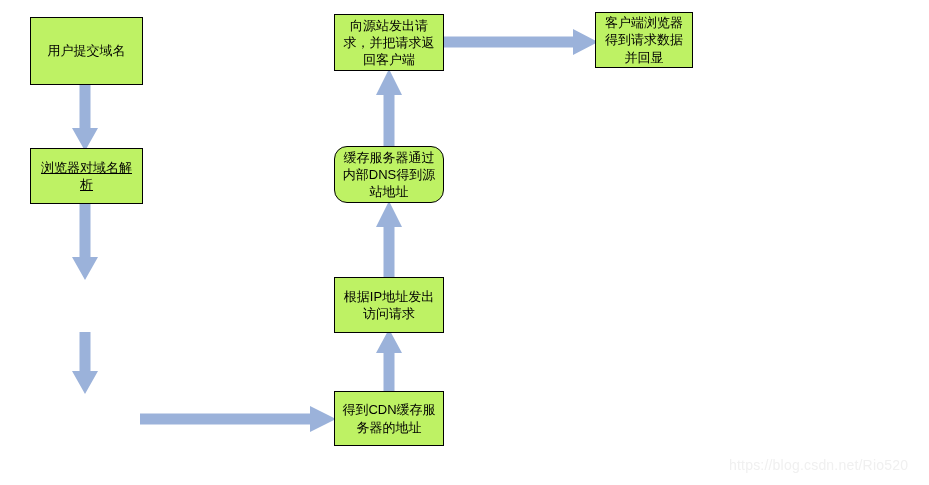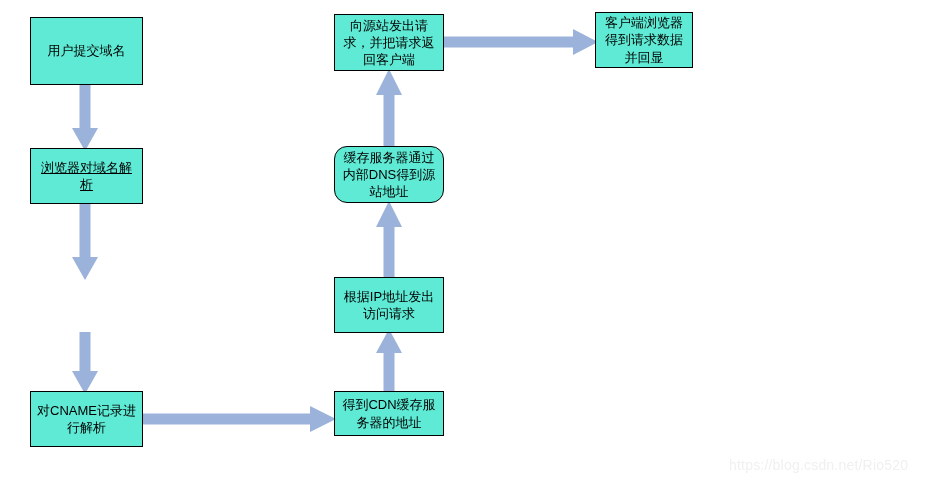--- a/index.html
+++ b/index.html
@@ -14,21 +14,21 @@
     position: relative;
     width: 929px;
     height: 485px;
     background: #ffffff;
     overflow: hidden;
   }
   .node {
     position: absolute;
     box-sizing: border-box;
     border: 1px solid #000000;
-    background: #5eead4;
+    background: #bef264;
     display: flex;
     align-items: center;
     justify-content: center;
     text-align: center;
     color: #000000;
     font-size: 13px;
     line-height: 1.32;
     padding: 2px 4px;
     z-index: 3;
     white-space: pre-line;
@@ -102,23 +102,22 @@
     <svg width="156" height="34" viewBox="0 0 156 34">
       <polygon points="0,11.5 0,22.5 131,22.5 131,30 156,17 131,4 131,11.5" fill="#9bb2da"></polygon>
     </svg>
   </div>
 
   <div class="node" style="left:30px; top:17px; width:113px; height:68px;">用户提交域名</div>
 
   <div class="node" style="left:30px; top:148px; width:113px; height:56px;text-decoration:underline;">浏览器对域名解析</div>
 
 
-  <div class="node" style="left:30px; top:391px; width:113px; height:56px;">对CNAME记录进行解析</div>
 
-  <div class="node" style="left:334px; top:391px; width:110px; height:45px;">得到CDN缓存服务器的地址</div>
+  <div class="node" style="left:334px; top:391px; width:110px; height:55px;">得到CDN缓存服务器的地址</div>
 
   <div class="node" style="left:334px; top:277px; width:110px; height:56px;">根据IP地址发出访问请求</div>
 
   <div class="node" style="left:334px; top:146px; width:110px; height:57px;border-radius:13px;">缓存服务器通过内部DNS得到源站地址</div>
 
   <div class="node" style="left:334px; top:14px; width:110px; height:57px;">向源站发出请求，并把请求返回客户端</div>
 
   <div class="node" style="left:595px; top:12px; width:98px; height:56px;">客户端浏览器得到请求数据并回显</div>
 
   <div class="watermark" style="left:729px; top:457px;">https://blog.csdn.net/Rio520</div>

